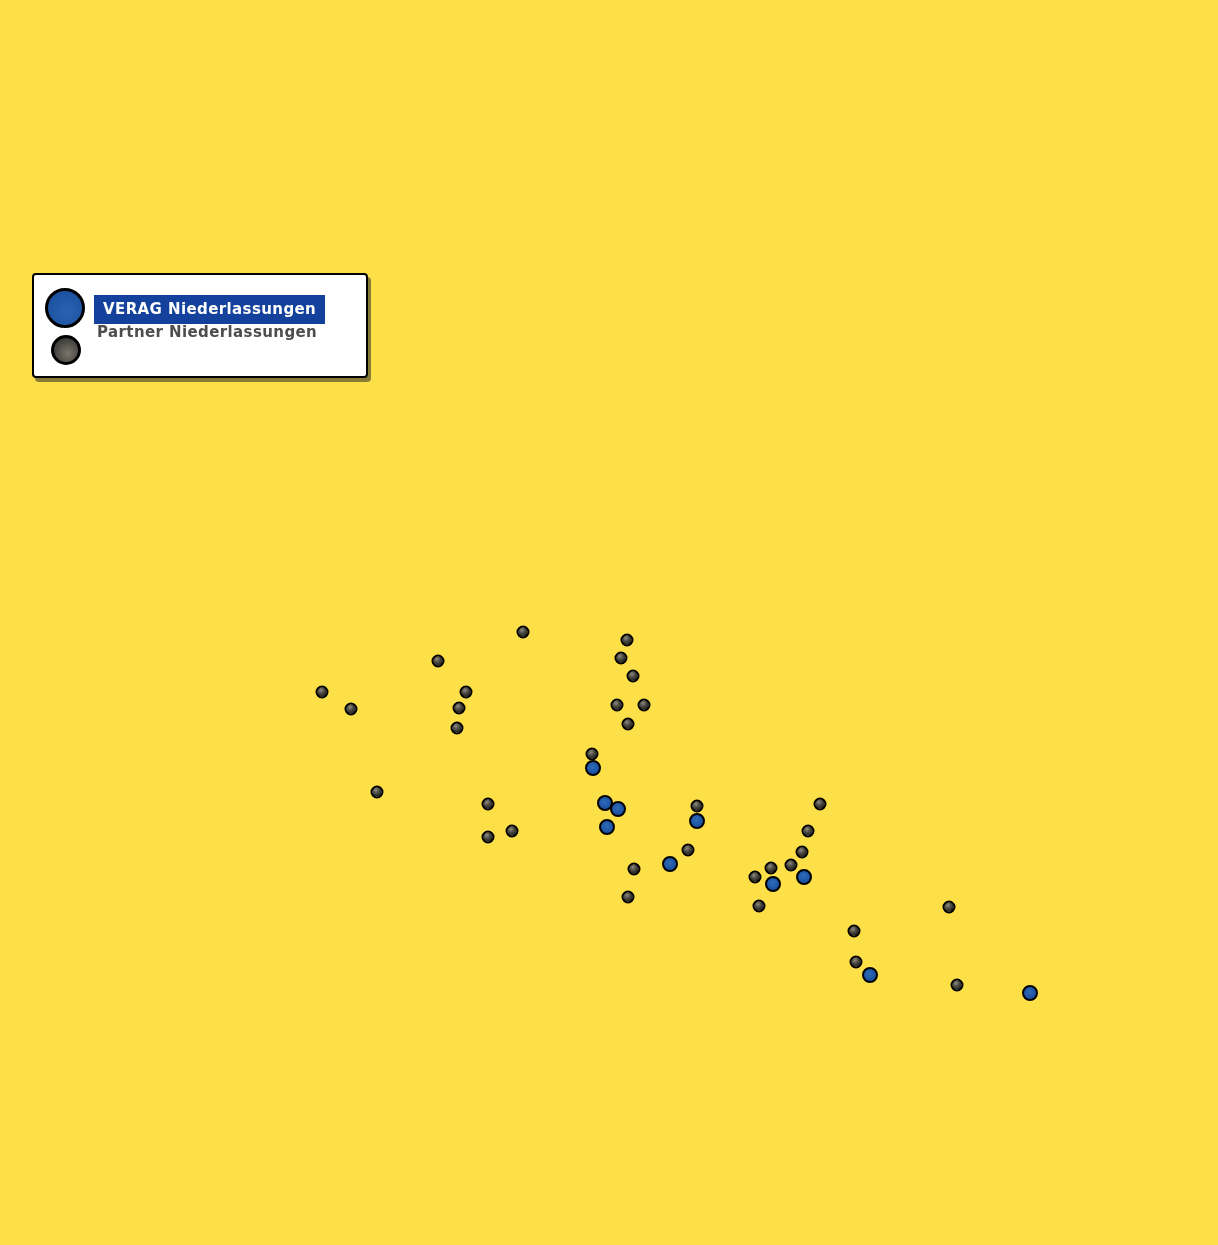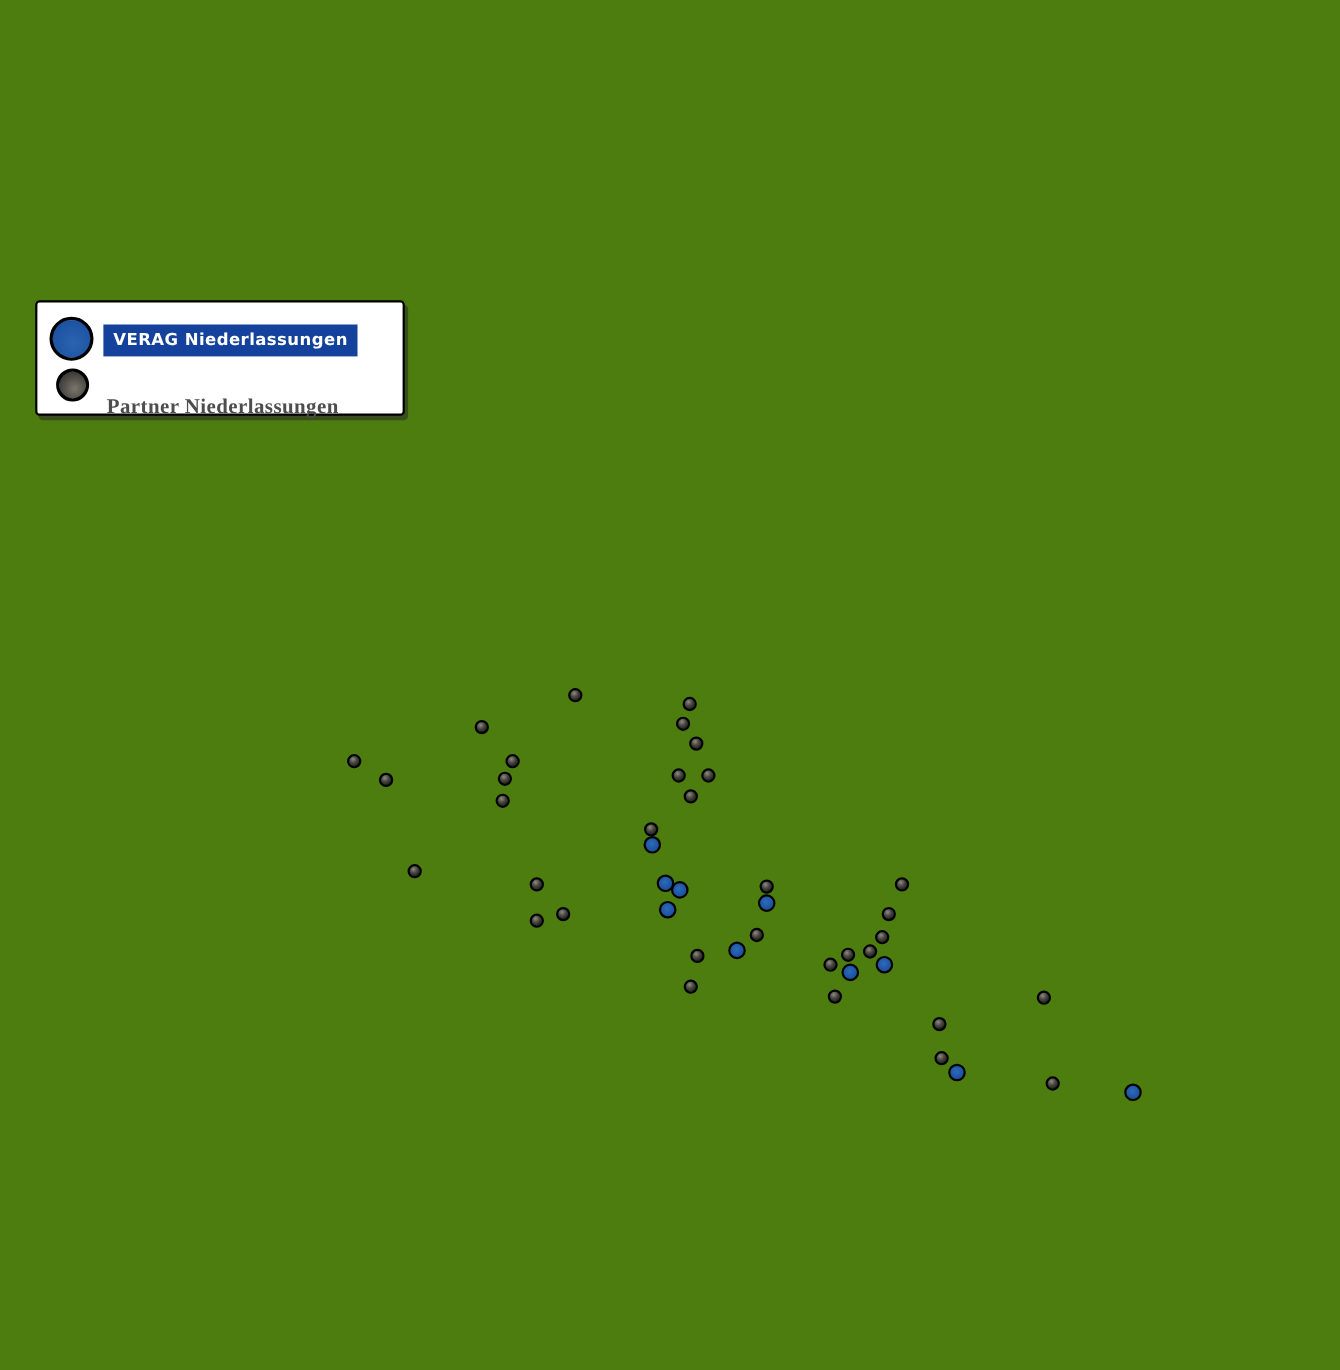--- a/index.html
+++ b/index.html
@@ -12,21 +12,21 @@
     overflow: hidden;
     position: relative;
   }
 
   
   #map-canvas {
     position: absolute;
     left: 0; top: 0;
     width: 1218px;
     height: 1245px;
-    background: #4d7c0f;
+    background: #fde047;
   }
 
   
   .marker {
     position: absolute;
     border-radius: 50%;
     border: 2px solid #000000;
     box-sizing: border-box;
     transform: translate(-50%, -50%);
     cursor: pointer;
@@ -87,27 +87,26 @@
     color: #ffffff;
     font-size: 15px;
     font-weight: bold;
     letter-spacing: 0.4px;
     padding: 5px 9px 6px 9px;
     white-space: nowrap;
   }
   .legend-label-partner {
     position: absolute;
     left: 63px;
-    top: 84px;
+    top: 48px;
     color: #4d4d4d;
-    font-size: 19px;
+    font-size: 15px;
     font-weight: bold;
     letter-spacing: 0.4px;
     white-space: nowrap;
-    font-family: Liberation Serif, serif;
   }
 </style>
 </head>
 <body>
 
 <div id="map-canvas">
   <div id="markers-layer">
       <div class="marker partner" style="left: 523px; top: 632px;"></div>
       <div class="marker partner" style="left: 438px; top: 661px;"></div>
       <div class="marker partner" style="left: 322px; top: 692px;"></div>

